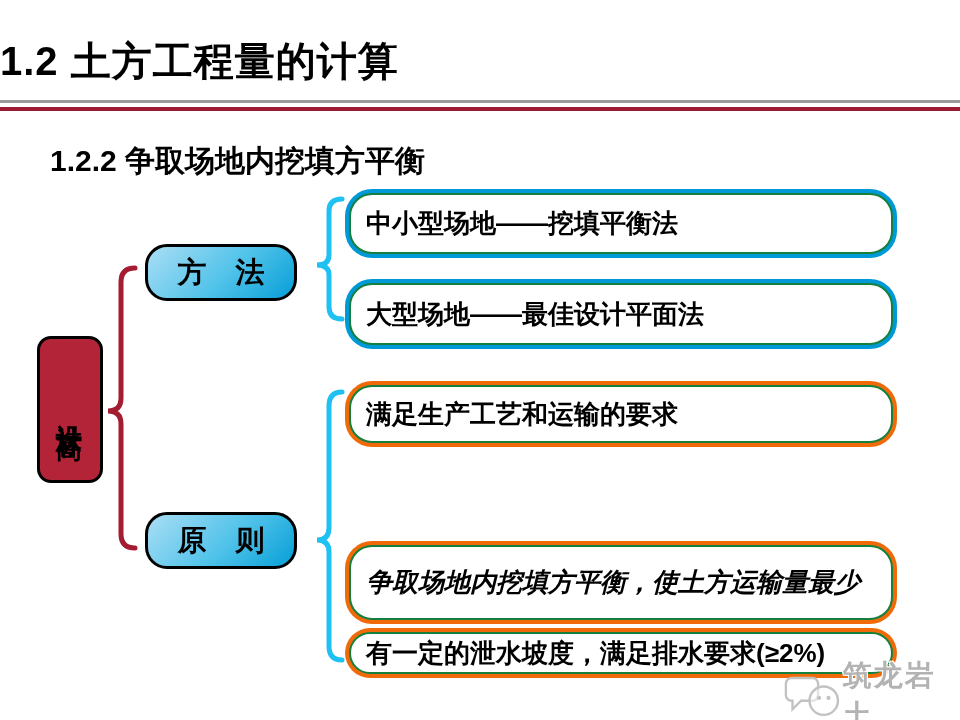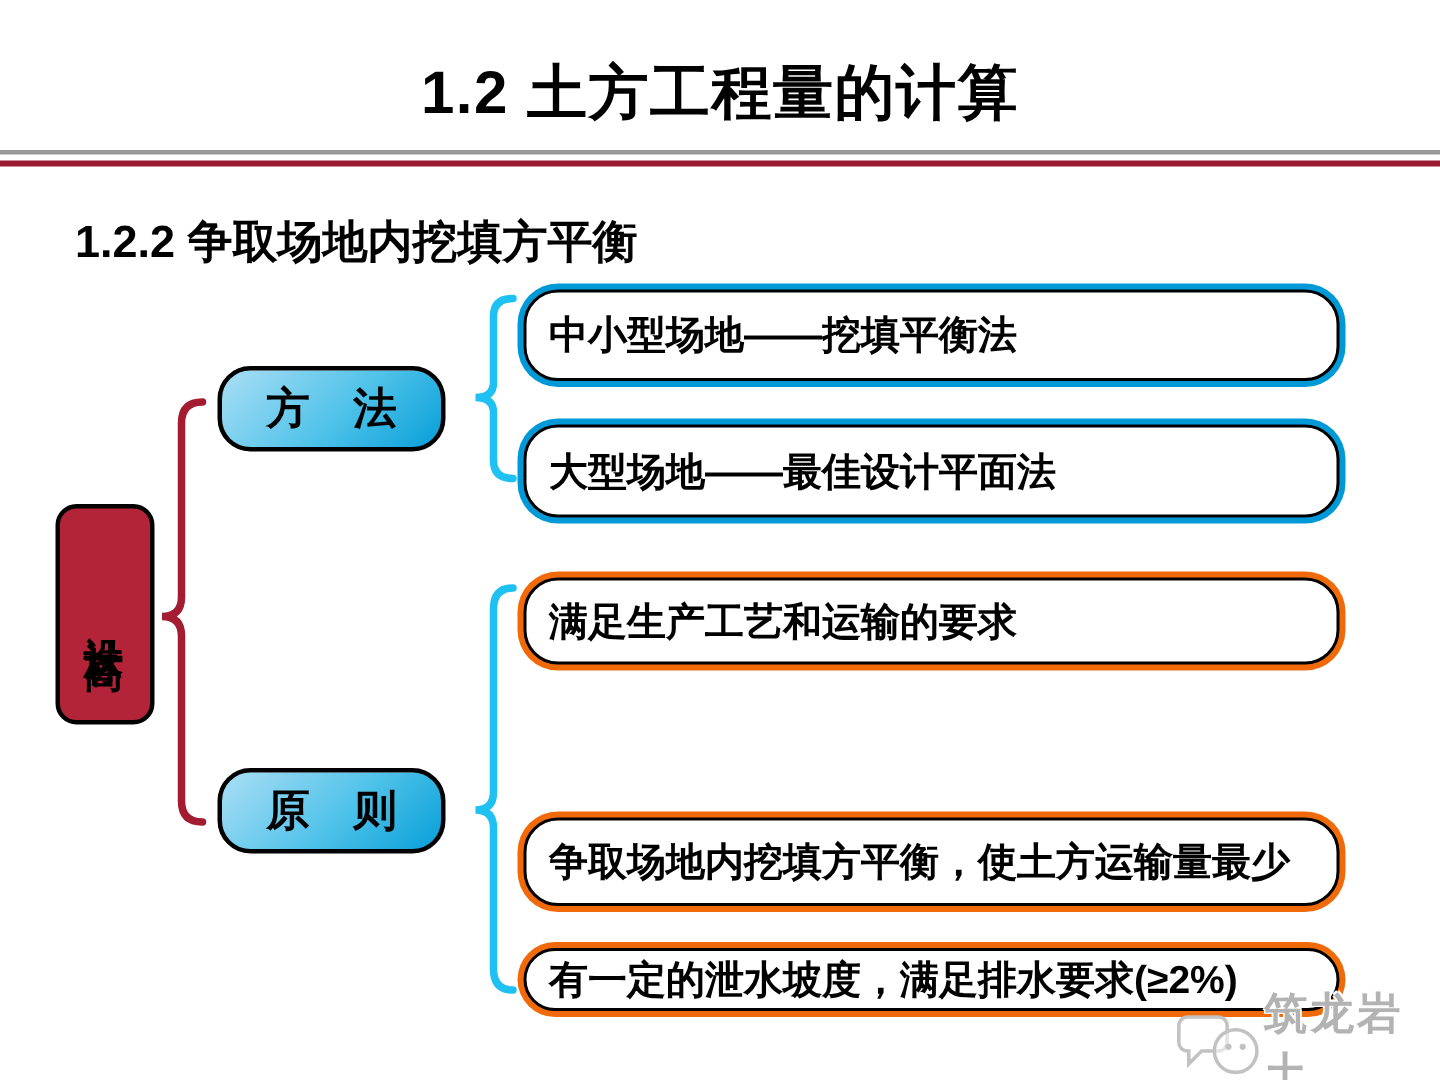--- a/index.html
+++ b/index.html
@@ -11,21 +11,20 @@
     overflow: hidden;
     font-family: "Liberation Sans", "DejaVu Sans", sans-serif;
     color: #000;
   }
 
   
   .title {
     position: absolute;
     top: 34px; left: 0;
     width: 100%;
-    text-align: center;
     font-size: 40px;
     font-weight: bold;
     letter-spacing: 1px;
     color: #000;
   }
 
   
   .rule-gray {
     position: absolute;
     top: 100px; left: 0;
@@ -94,38 +93,38 @@
   .brace-root       { left: 104px; top: 264px; }
   .brace-methods    { left: 314px; top: 195px; }
   .brace-principles { left: 314px; top: 388px; }
 
   
   .item-box {
     position: absolute;
     left: 349px;
     width: 544px;
     background: #ffffff;
-    border: 2px solid #000000;
+    border: 2px solid #15803d;
     border-radius: 23px;
     box-sizing: border-box;
     display: flex;
     align-items: center;
     padding-left: 15px;
     font-size: 26px;
     font-weight: bold;
     color: #000;
     white-space: nowrap;
   }
   .item-blue   { box-shadow: 0 0 0 4px #0099d8; }
   .item-orange { box-shadow: 0 0 0 4px #f06a0a; }
   .item-1 { top: 193px; height: 61px; }
   .item-2 { top: 283px; height: 62px; text-align: center; }
   .item-3 { top: 385px; height: 58px; }
   .item-4 { top: 462px; height: 62px; }
-  .item-5 { top: 545px; height: 59px; }
+  .item-5 { top: 545px; height: 75px; font-style: italic; }
   .item-6 { top: 632px; height: 42px; }
 
   
   .watermark {
     position: absolute;
     left: 784px; top: 656px;
     display: flex;
     align-items: center;
     z-index: 5;
   }

